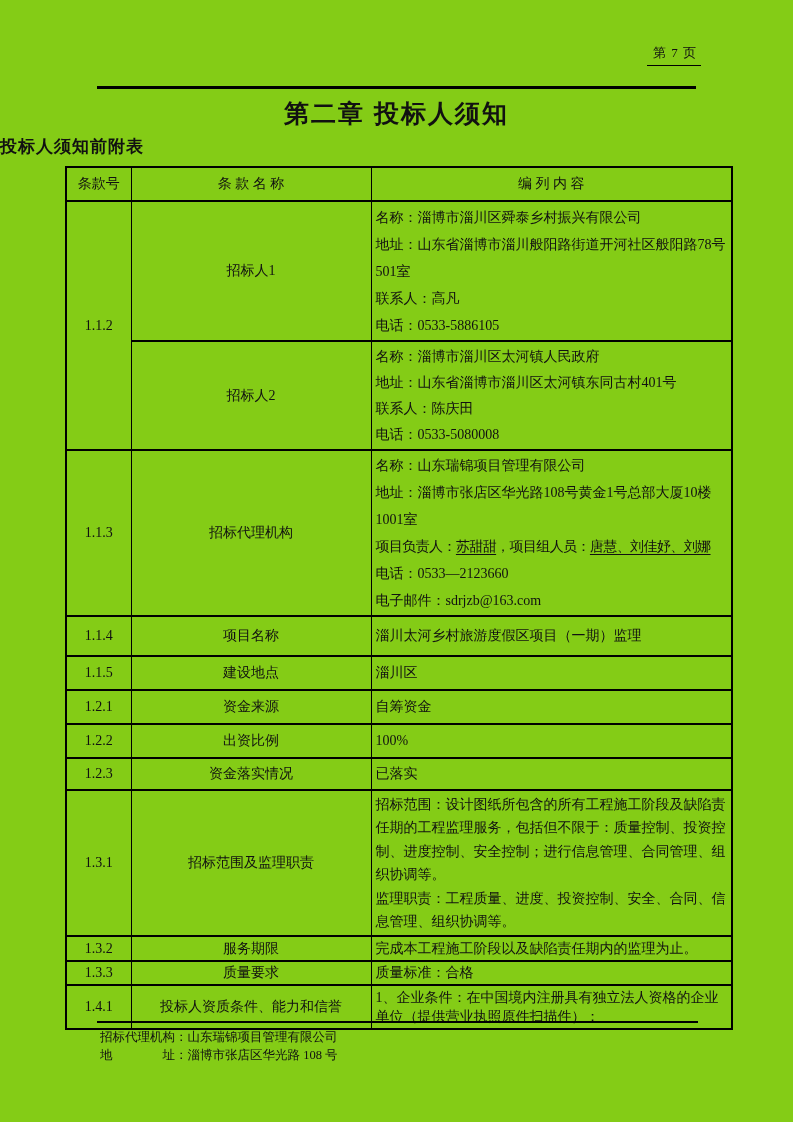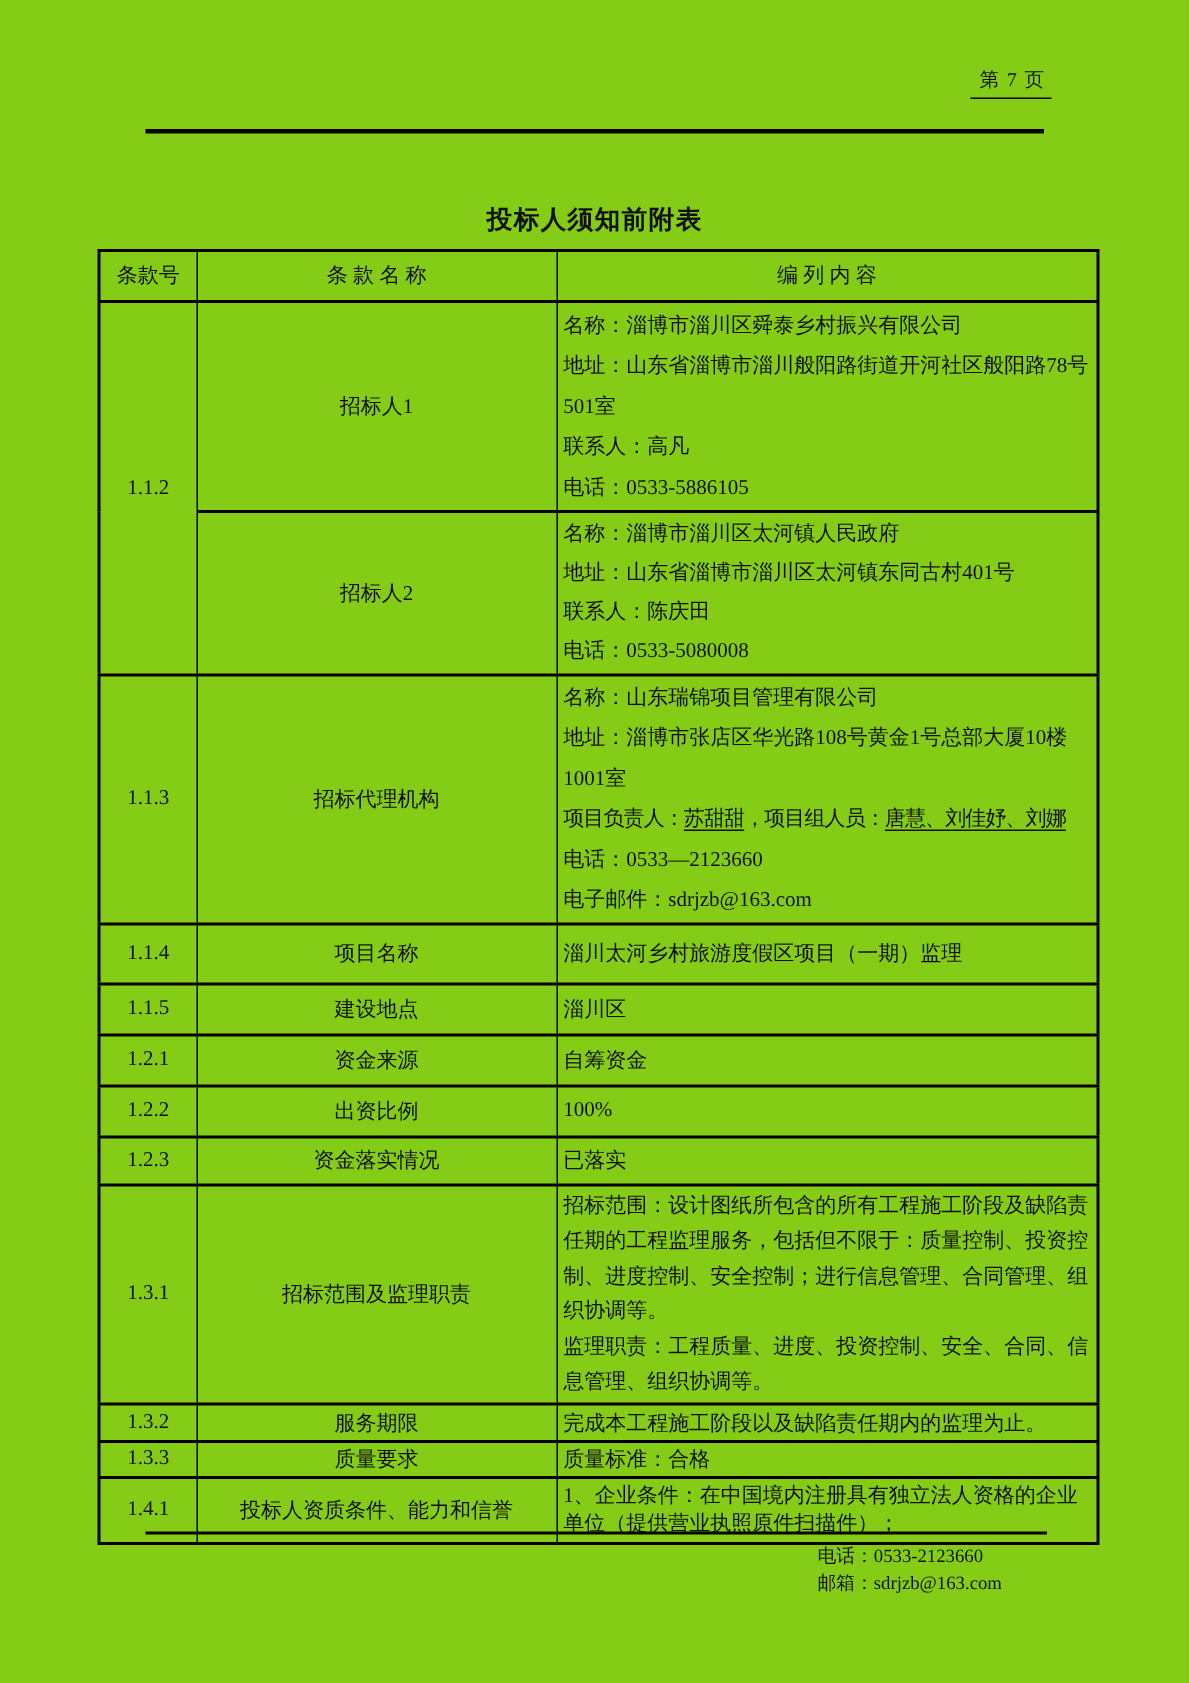--- a/index.html
+++ b/index.html
@@ -35,21 +35,21 @@
   }
   
   .chapter-title{
     position:absolute;top:97px;left:0;width:100%;
     text-align:center;margin:0;
     font-family:"Liberation Sans", sans-serif;
     font-size:25px;font-weight:bold;letter-spacing:2px;
   }
   .table-caption{
     position:absolute;top:135px;left:0;width:100%;
-    text-align:center;margin:0;
+    margin:0;
     font-family:"Liberation Sans", sans-serif;
     font-size:17px;font-weight:bold;letter-spacing:1px;
   }
   
   table.bid{
     position:absolute;top:166px;left:65px;
     width:666px;table-layout:fixed;
     border-collapse:collapse;
     font-size:14px;
   }
@@ -100,20 +100,21 @@
 </style>
 </head>
 <body>
 
 <div class="page">
 
   <div class="page-num">第 7 页</div>
 
   <div class="header-rule"></div>
 
+  <h1 class="chapter-title">第二章 投标人须知</h1>
   <h2 class="table-caption">投标人须知前附表</h2>
 
   <table class="bid">
     <colgroup>
         <col style="width:65px">
         <col style="width:240px">
         <col style="width:361px">
       </colgroup>
 
     <tbody>
@@ -210,18 +211,18 @@
       <td class="c-clause">1.4.1</td>
       <td class="c-name">投标人资质条件、能力和信誉</td>
       <td class="c-content lh19">
         <p>1、企业条件：在中国境内注册具有独立法人资格的企业单位（提供营业执照原件扫描件）；</p>
       </td>
     </tr>
   </tbody>
     </table>
 
   <div class="footer-rule"></div>
-  <div class="footer-right">
-    <div>电话：0533-2123660</div>
-    <div>邮箱：sdrjzb@163.com</div>
+  <div class="footer-left">
+    <div>招标代理机构：山东瑞锦项目管理有限公司</div>
+    <div>地　　　　址：淄博市张店区华光路 108 号</div>
   </div>
 
 </div>
 
 </body></html>

